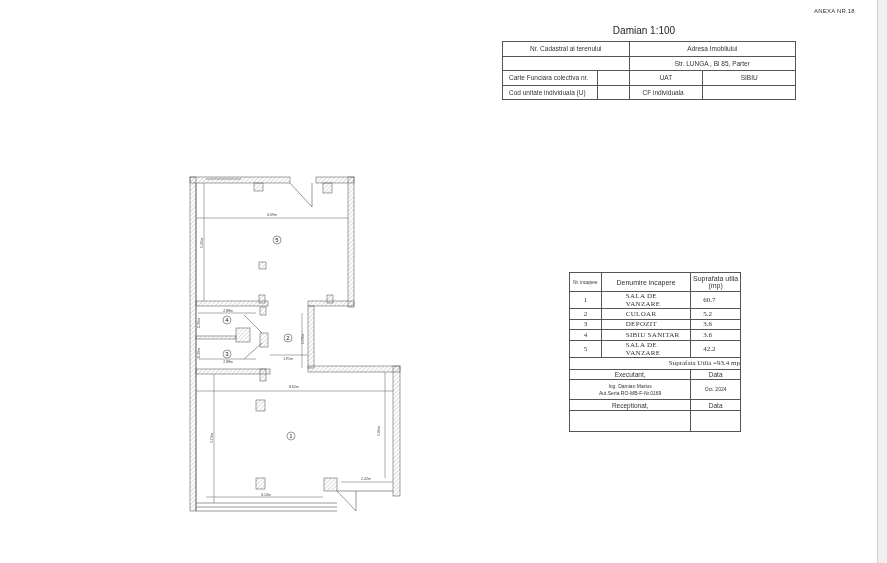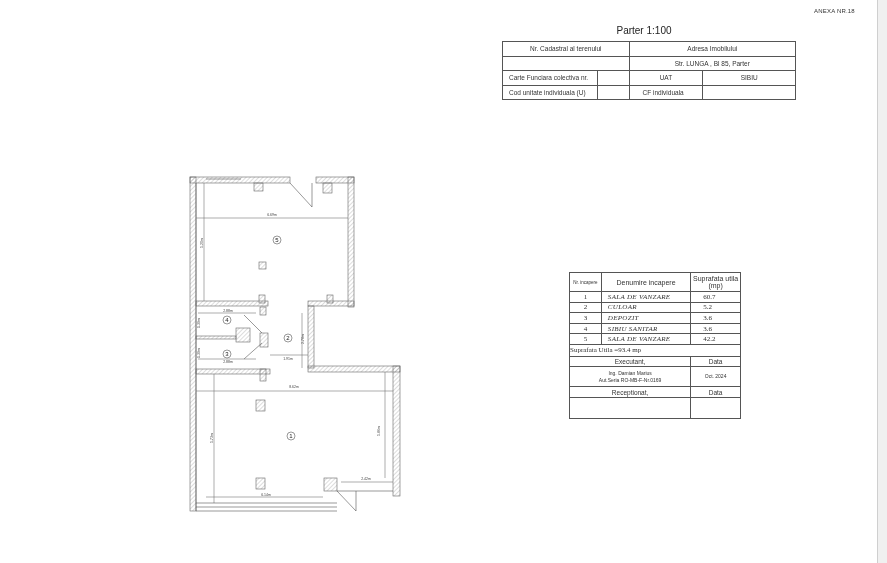--- a/index.html
+++ b/index.html
@@ -18,39 +18,39 @@
 
   .info { left: 502px; top: 41px; width: 294px; }
   .info td { height: 13.5px; }
   .c { text-align: center; }
   .l { padding-left: 6px; }
 
   .rooms { left: 569px; top: 272px; width: 172px; }
   .rooms td { font-family: "Liberation Serif", serif; font-size: 7px; height: 9.6px; }
   .rooms .hdr td { font-family: "Liberation Sans", sans-serif; height: 18px; }
   .rooms .nr-h { font-size: 4.5px; line-height: 5px; }
-  .rooms .name { padding-left: 6px; letter-spacing: .3px; font-style: italic; }
+  .rooms .name { padding-left: 24px; letter-spacing: .3px; }
   .rooms .val { padding-left: 12px; }
-  .rooms .sum td { height: 11px; text-align: left; }
+  .rooms .sum td { height: 11px; text-align: right; }
   .rooms .sum2 td { height: 19px; text-align: center; }
   .rooms .sig td { font-family: "Liberation Sans", sans-serif; }
   .rooms .exec td { height: 9.5px; font-size: 6.5px; }
   .rooms .eng td { height: 19px; font-size: 5px; line-height: 7px; }
   .rooms .rec td { height: 9.5px; font-size: 6.5px; }
   .rooms .blank td { height: 20px; }
 
   .plan { position: absolute; left: 186px; top: 173px; }
 </style>
 </head>
 <body>
 
 <div class="page">
 
   <div class="annex">ANEXA NR.18</div>
-  <div class="subtitle">Parter 1:100</div>
+  <div class="subtitle">Damian 1:100</div>
 
   <table class="info">
     <colgroup>
         <col style="width:95px">
         <col style="width:32px">
         <col style="width:74px">
         <col style="width:93px">
       </colgroup>
     <tbody>
         <tr>

